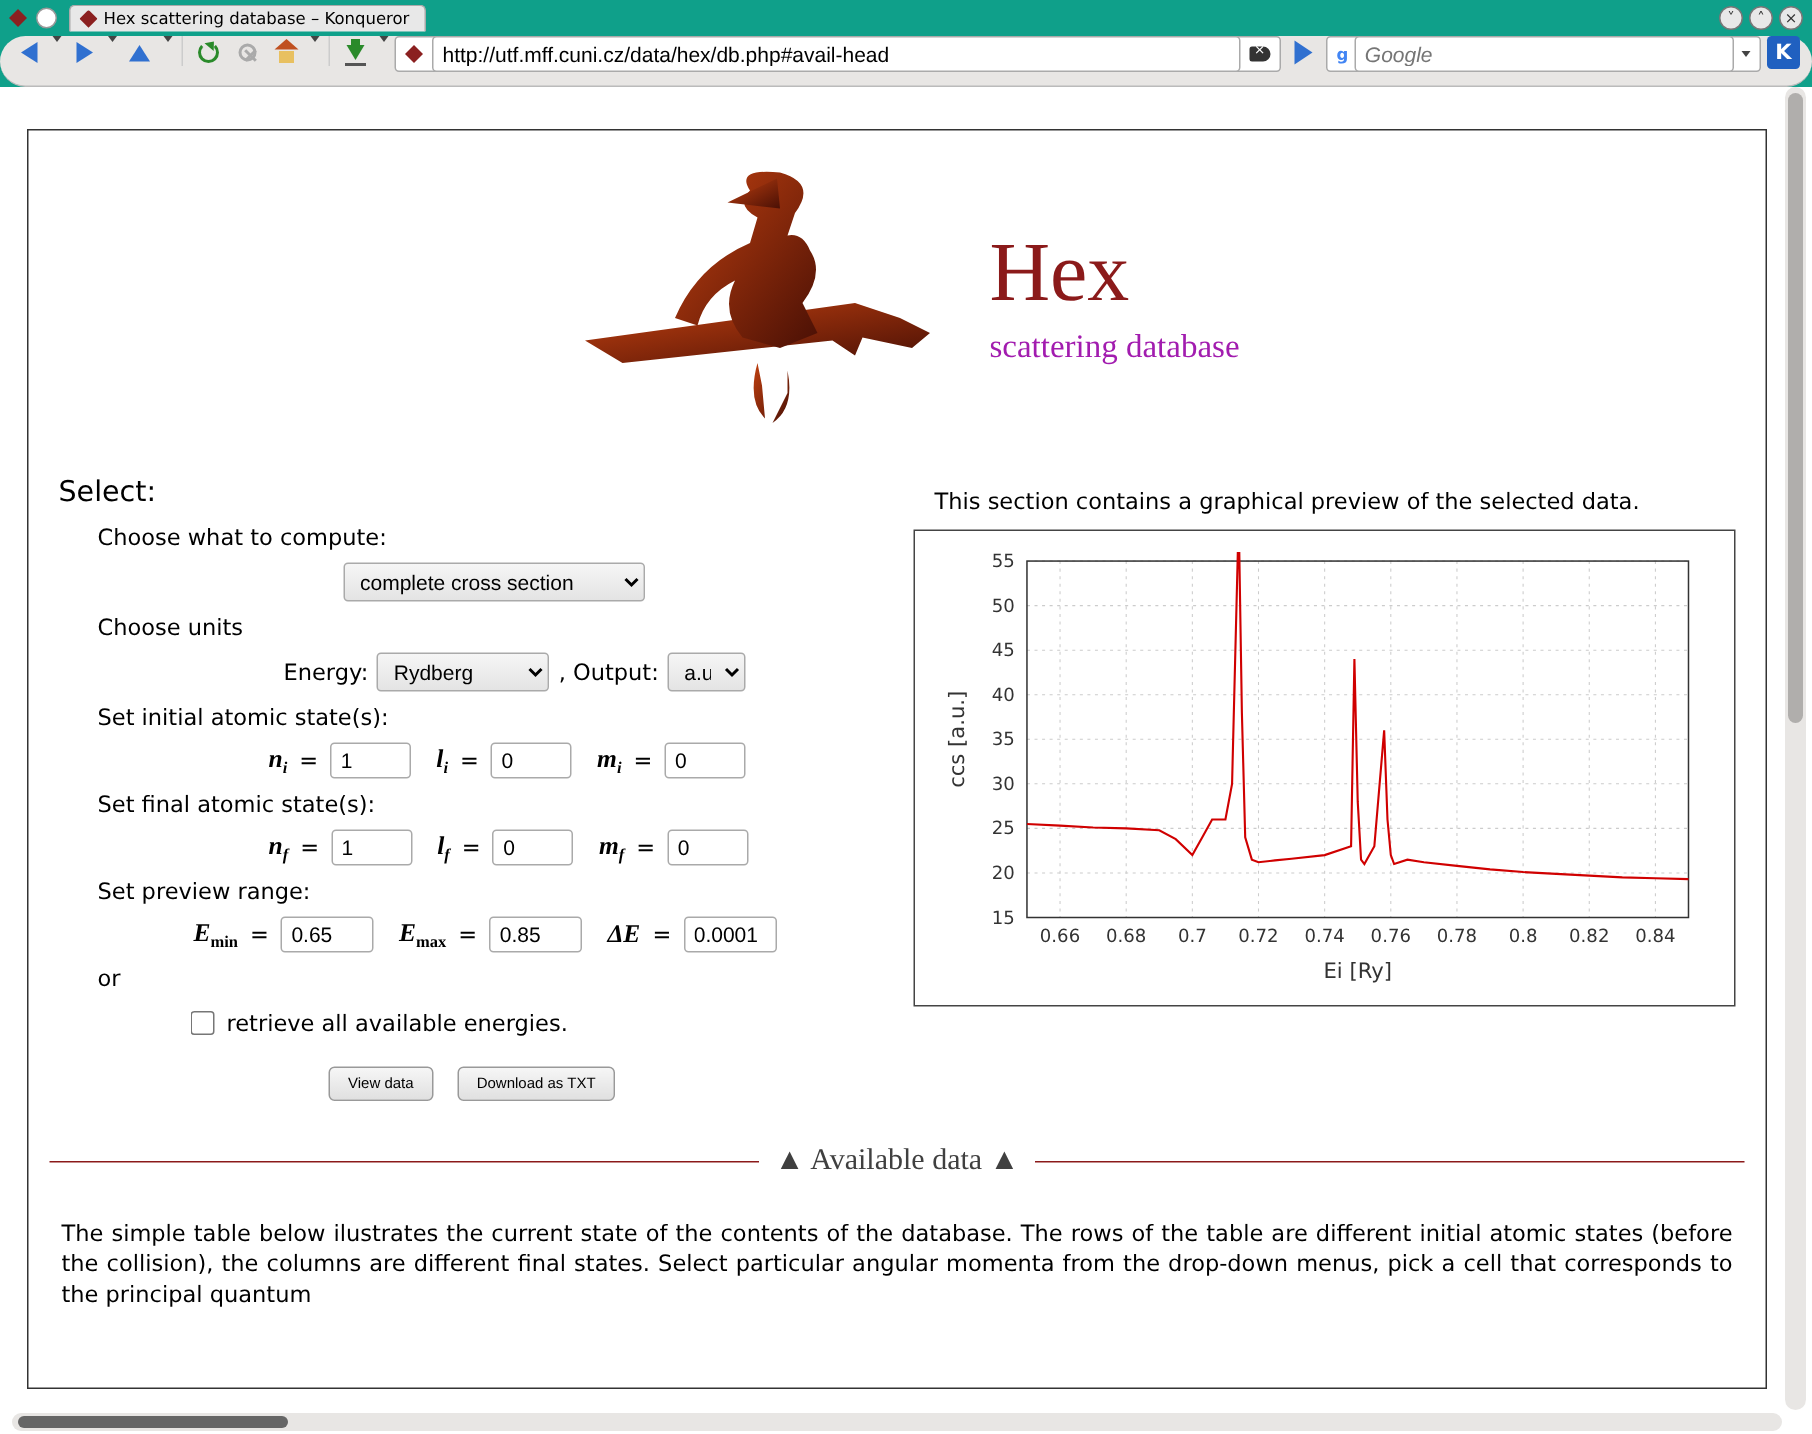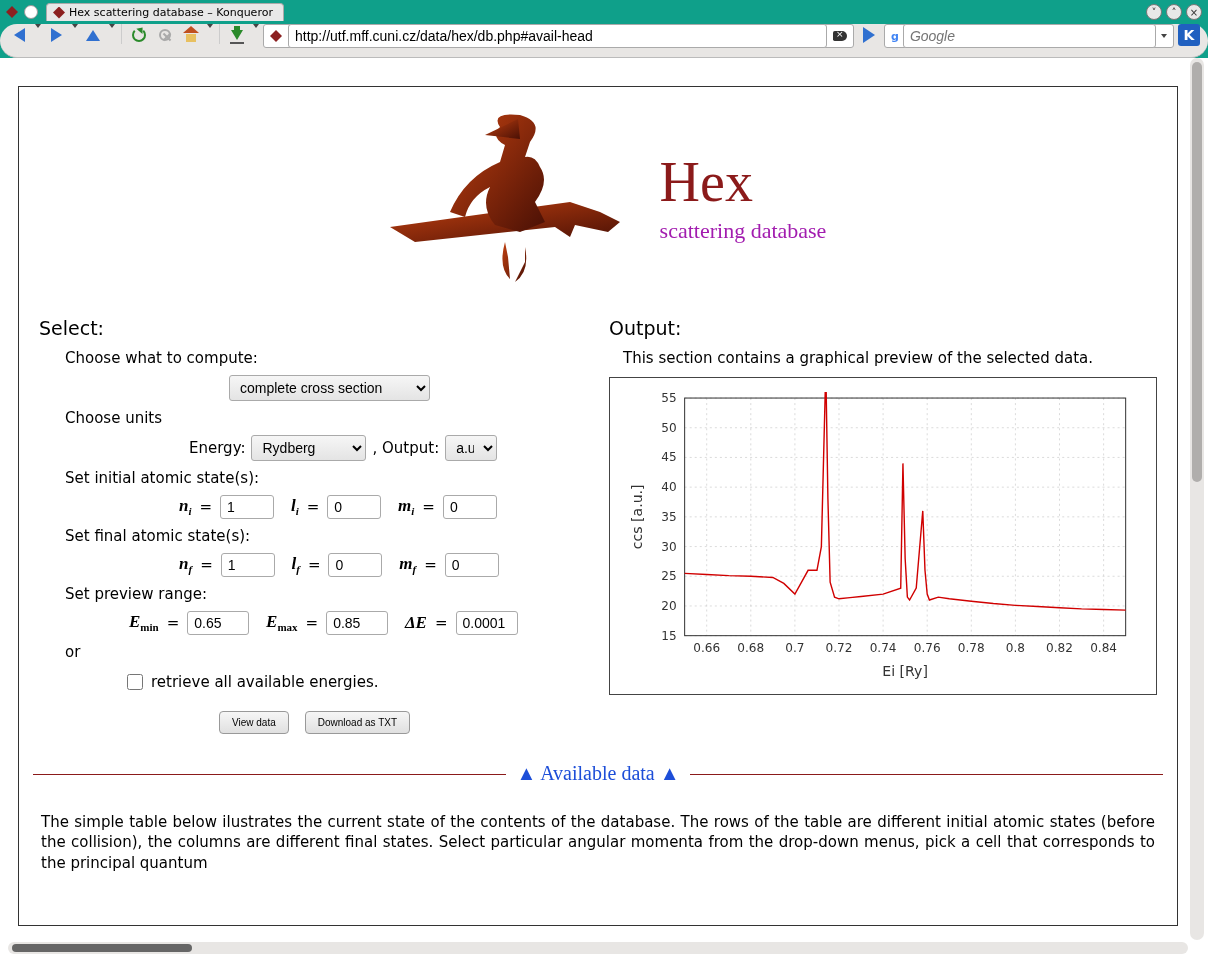--- a/index.html
+++ b/index.html
@@ -214,21 +214,21 @@
   border-top: 1px solid #8b1a1a;
   margin: 40px 4px 10px 4px;
   text-align: center;
   position: relative;
 }
 .avail-hr .label {
   position: relative;
   top: -13px;
   background: #fff;
   padding: 0 10px;
-  color: #1d4ed8;
+  color: #404040;
   font-family: Georgia, serif;
   font-size: 20px;
 }
 .avail-text {
   font-size: 15px;
   text-align: justify;
   padding: 4px 12px;
   line-height: 1.35;
 }
 </style>
@@ -381,21 +381,20 @@
             <input type="checkbox" style="">
             <span>retrieve all available energies.</span>
           </div>
           <div class="btn-row">
             <button class="action">View data</button>
             <button class="action">Download as TXT</button>
           </div>
         </div>
 
         <div class="col-right">
-          <div class="sec-title">Output:</div>
           <div class="output-desc">This section contains a graphical preview of the selected data.</div>
           <div class="chart-box">
             <svg class="chart-svg" id="chart" viewBox="0 0 510 290">
                 <line x1="79.90000000000003" y1="6" x2="79.90000000000003" y2="242" stroke="#ccc" stroke-dasharray="2,3" stroke-width="0.7"></line>
                 <text x="79.90000000000003" y="258" font-size="12" text-anchor="middle" fill="#333">0.66</text>
                 <line x1="123.70000000000007" y1="6" x2="123.70000000000007" y2="242" stroke="#ccc" stroke-dasharray="2,3" stroke-width="0.7"></line>
                 <text x="123.70000000000007" y="258" font-size="12" text-anchor="middle" fill="#333">0.68</text>
                 <line x1="167.4999999999999" y1="6" x2="167.4999999999999" y2="242" stroke="#ccc" stroke-dasharray="2,3" stroke-width="0.7"></line>
                 <text x="167.4999999999999" y="258" font-size="12" text-anchor="middle" fill="#333">0.7</text>
                 <line x1="211.29999999999993" y1="6" x2="211.29999999999993" y2="242" stroke="#ccc" stroke-dasharray="2,3" stroke-width="0.7"></line>

